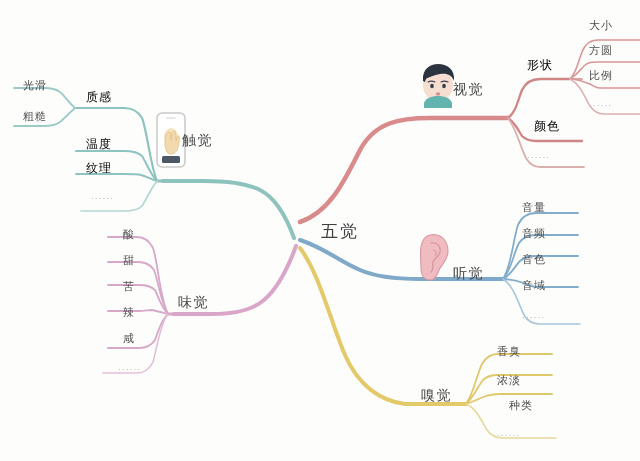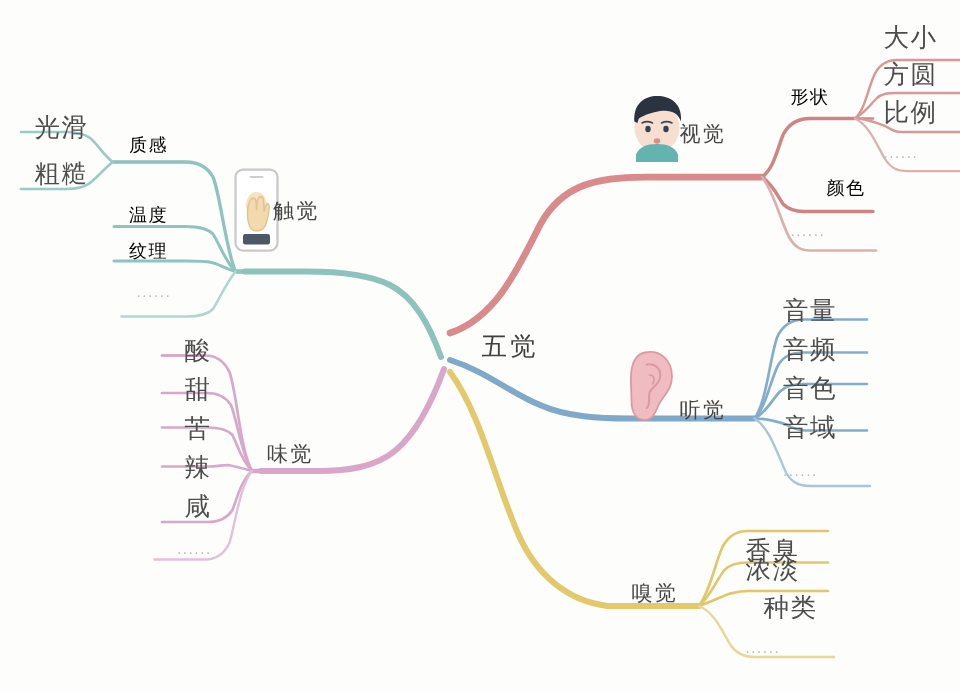--- a/index.html
+++ b/index.html
@@ -14,21 +14,21 @@
   .lbl{
     position:absolute;
     color:#4a4a4a;
     white-space:nowrap;
     transform:translate(0,-50%);
     letter-spacing:1px;
   }
   .lbl.center{font-size:17px;color:#3f3f3f;letter-spacing:2px;margin-left:40px;}
   .lbl.l1{font-size:14px;color:#454545;letter-spacing:1.5px;}
   .lbl.l2{font-size:12px;color:#000000;}
-  .lbl.l3{font-size:17px;color:#4d4d4d;}
+  .lbl.l3{font-size:11px;color:#4d4d4d;}
   .lbl.dots{font-size:9px;color:#b9b9b9;letter-spacing:1px;}
 </style>
 </head>
 <body>
 
 <svg id="mindmap" viewBox="0 0 640 461">
 
   <g fill="none" stroke-linecap="round">
     <path d="M300,222 C330,212 345,180 360,150 C375,122 400,118 430,118 L508,118" stroke="#d98b8b" stroke-width="4.5"></path>
 
@@ -114,32 +114,32 @@
 </svg>
 
 <div class="lbl center" style="left:300px;top:231px;transform:translate(-50%,-50%);">五觉</div>
 
 <div class="lbl l1" style="left:453px;top:90px;">视觉</div>
 <div class="lbl l2" style="left:527px;top:65px;">形状</div>
 <div class="lbl l3" style="left:589px;top:25px;">大小</div>
 <div class="lbl l3" style="left:589px;top:50px;">方圆</div>
 <div class="lbl l3" style="left:589px;top:75px;">比例</div>
 <div class="lbl dots" style="left:589px;top:103px;">......</div>
-<div class="lbl l2" style="left:551px;top:126px;">颜色</div>
+<div class="lbl l2" style="left:534px;top:126px;">颜色</div>
 <div class="lbl dots" style="left:527px;top:155px;">......</div>
 
 <div class="lbl l1" style="left:453px;top:274px;">听觉</div>
 <div class="lbl l3" style="left:522px;top:207px;">音量</div>
 <div class="lbl l3" style="left:522px;top:233px;">音频</div>
 <div class="lbl l3" style="left:522px;top:259px;">音色</div>
 <div class="lbl l3" style="left:522px;top:285px;">音域</div>
 <div class="lbl dots" style="left:522px;top:315px;">......</div>
 
 <div class="lbl l1" style="left:421px;top:396px;">嗅觉</div>
-<div class="lbl l3" style="left:497px;top:367px;">香臭</div>
+<div class="lbl l3" style="left:497px;top:351px;">香臭</div>
 <div class="lbl l3" style="left:497px;top:380px;">浓淡</div>
 <div class="lbl l3" style="left:509px;top:405px;">种类</div>
 <div class="lbl dots" style="left:497px;top:433px;">......</div>
 
 <div class="lbl l1" style="left:178px;top:303px;">味觉</div>
 <div class="lbl l3" style="left:123px;top:234px;">酸</div>
 <div class="lbl l3" style="left:123px;top:260px;">甜</div>
 <div class="lbl l3" style="left:123px;top:286px;">苦</div>
 <div class="lbl l3" style="left:123px;top:312px;">辣</div>
 <div class="lbl l3" style="left:123px;top:338px;">咸</div>

